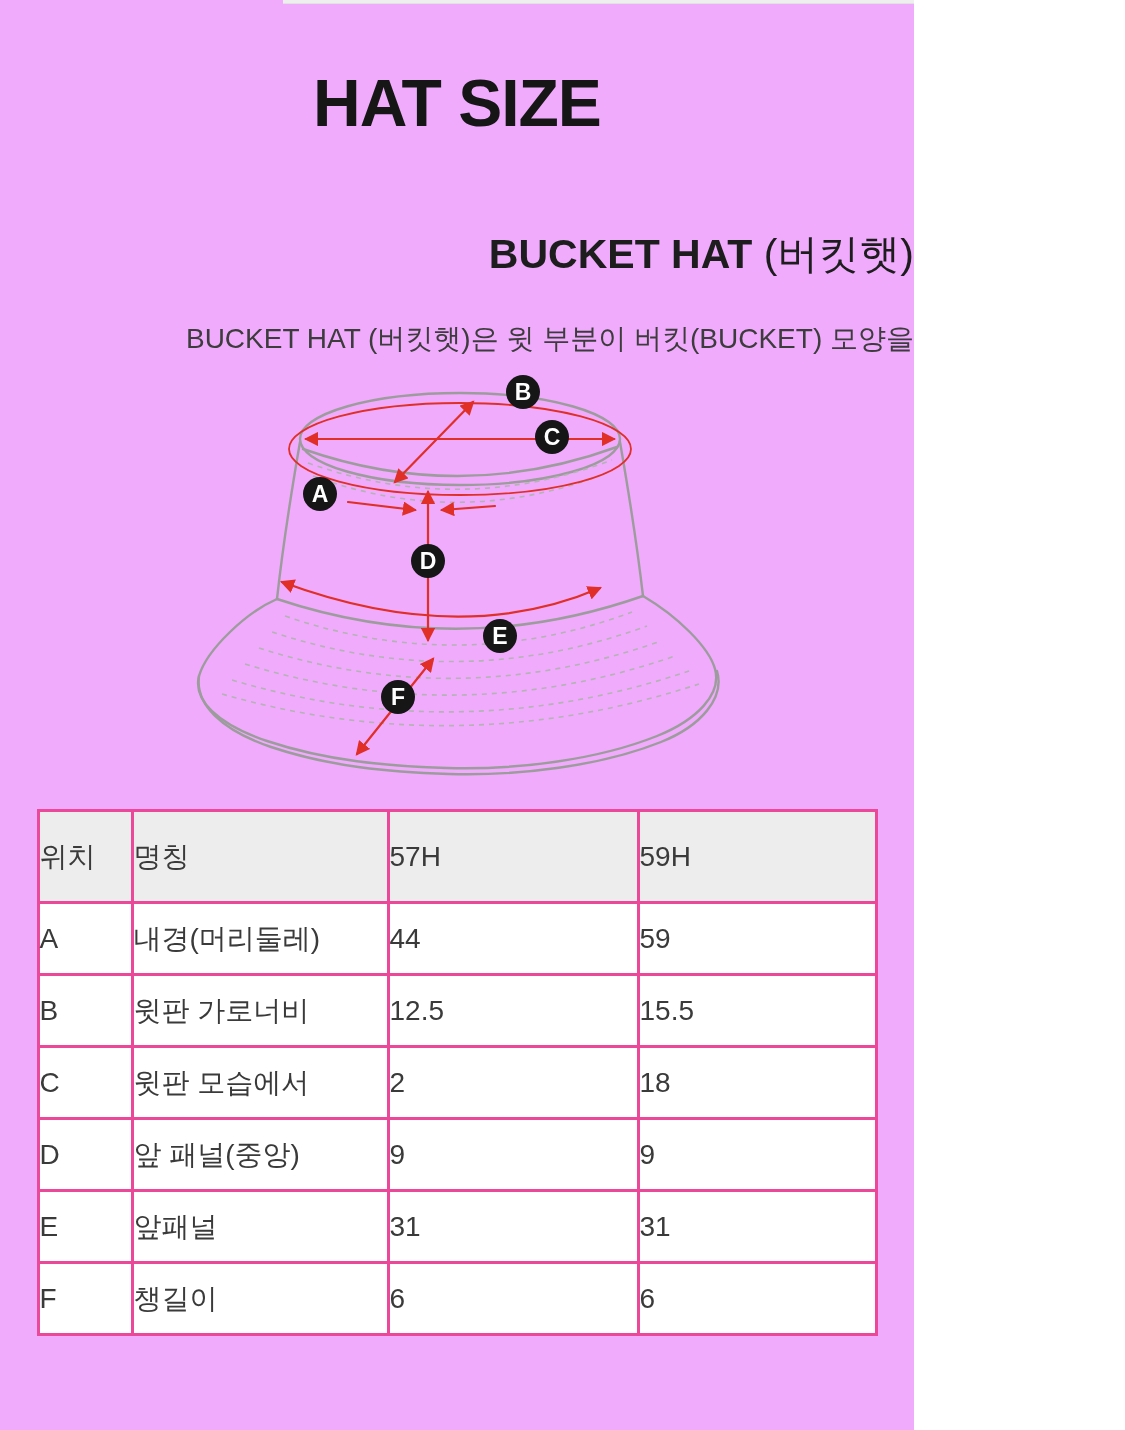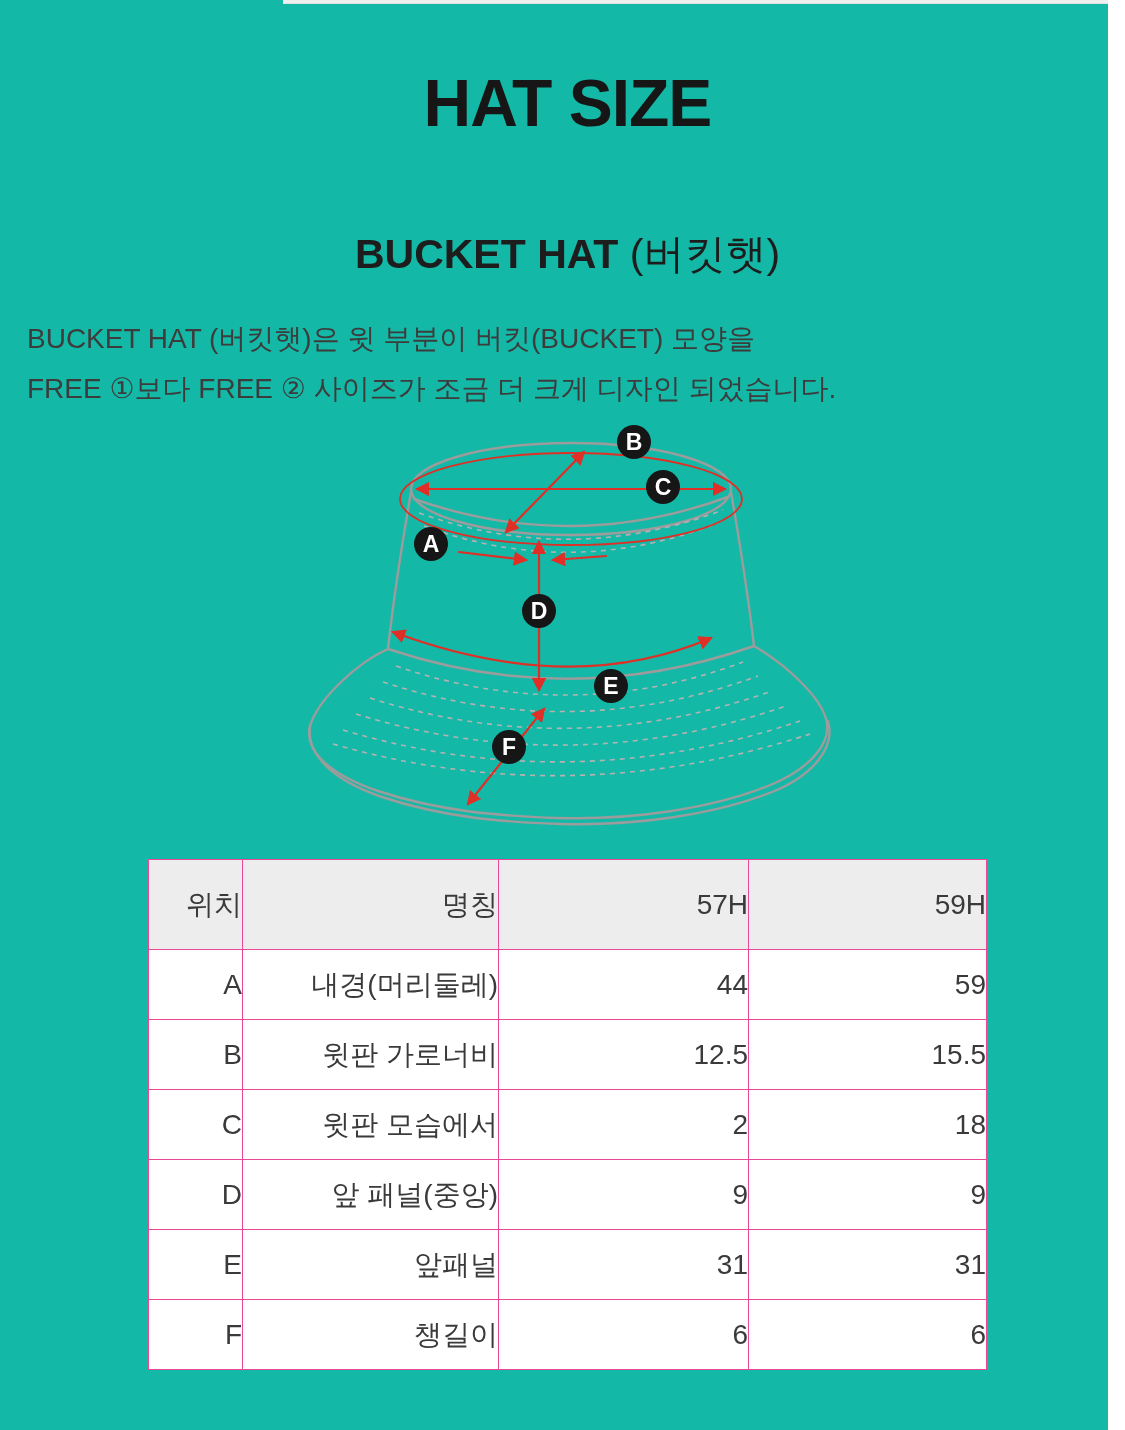--- a/index.html
+++ b/index.html
@@ -1,64 +1,63 @@
 <!DOCTYPE html>
 <html><head>
 <meta charset="utf-8">
 <style>
   html,body{margin:0;padding:0;background:#ffffff;}
   .page{
     position:relative;
-    width:1081px;height:1430px;
-    background:#14b8a6;
+    width:914px;height:1430px;
+    background:#f0abfc;
     font-family:"Liberation Sans","DejaVu Sans",sans-serif;
     color:#2e2e2e;
     overflow:hidden;
-    padding-left:27px;
   }
   .top-strip{
     position:absolute;top:0;left:283px;right:0;height:3px;
     background:#efefef;border-bottom:1px solid #e2e2e2;
   }
   .hat-title{
     margin:0;padding-top:70px;
     text-align:center;
     font-size:66px;line-height:66px;
     font-weight:800;letter-spacing:-1px;
     color:#161616;
   }
   .hat-subtitle{
     margin-top:94px;
-    text-align:center;
+    text-align:right;
     font-size:41px;line-height:48px;
     color:#1d1d1d;
   }
   .hat-subtitle .st-strong{font-weight:700;}
   .hat-subtitle .st-paren{font-weight:400;}
   .description{
     margin-top:36px;
-    text-align:left;
+    text-align:right;
     font-size:28px;line-height:50px;
     color:#3c3c3c;
   }
   .diagram-wrap{
     width:560px;margin:0 auto;
   }
   .diagram-svg{display:block;}
   .size-table{
     width:838px;
     margin:10px auto 0;
     border-collapse:collapse;
     table-layout:fixed;
     font-size:28px;
     color:#3a3a3a;
   }
   .size-table th,.size-table td{
-    border:1px solid #ec4899;
-    text-align:right;vertical-align:middle;
+    border:3px solid #ec4899;
+    text-align:left;vertical-align:middle;
     font-weight:400;
     padding:0;
   }
   .size-table thead th{
     background:#ededed;
     height:89px;
   }
   .size-table tbody td{
     background:#ffffff;
     height:69px;
@@ -78,21 +77,20 @@
 
   <h1 class="hat-title">HAT SIZE</h1>
 
   <div class="hat-subtitle">
     <span class="st-strong">BUCKET HAT</span>
     <span class="st-paren">(버킷햇)</span>
   </div>
 
   <div class="description">
     <div>BUCKET HAT (버킷햇)은 윗 부분이 버킷(BUCKET) 모양을</div>
-    <div>FREE ①보다 FREE ② 사이즈가 조금 더 크게 디자인 되었습니다.</div>
   </div>
 
   <div class="diagram-wrap">
     <svg class="diagram-svg" width="560" height="435" viewBox="0 0 560 435" xmlns="http://www.w3.org/2000/svg">
       <defs>
         <marker id="arr" viewBox="0 0 10 10" refX="8.5" refY="5" markerWidth="6.5" markerHeight="6.5" orient="auto-start-reverse">
           <path d="M0,0 L10,5 L0,10 z" fill="#df2f26"></path>
         </marker>
       </defs>
 

